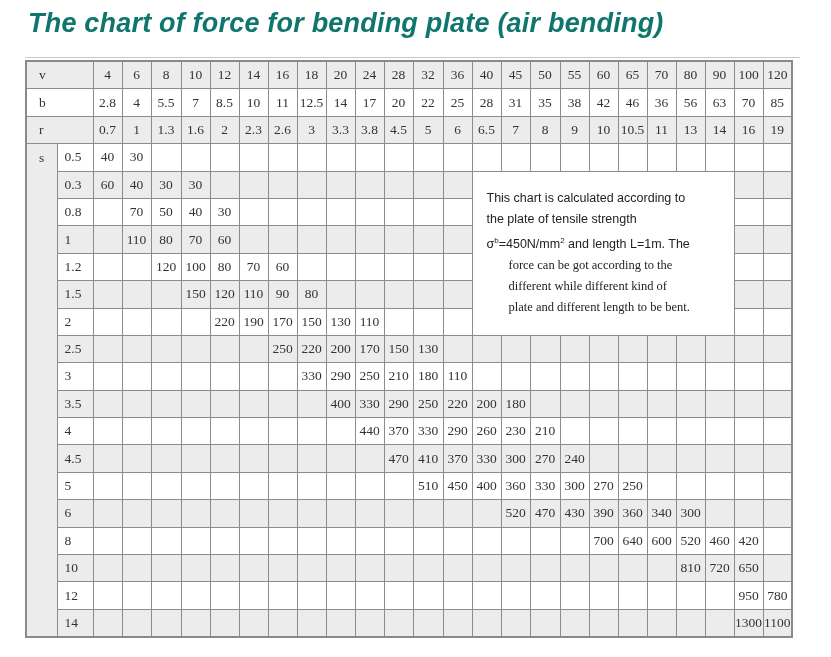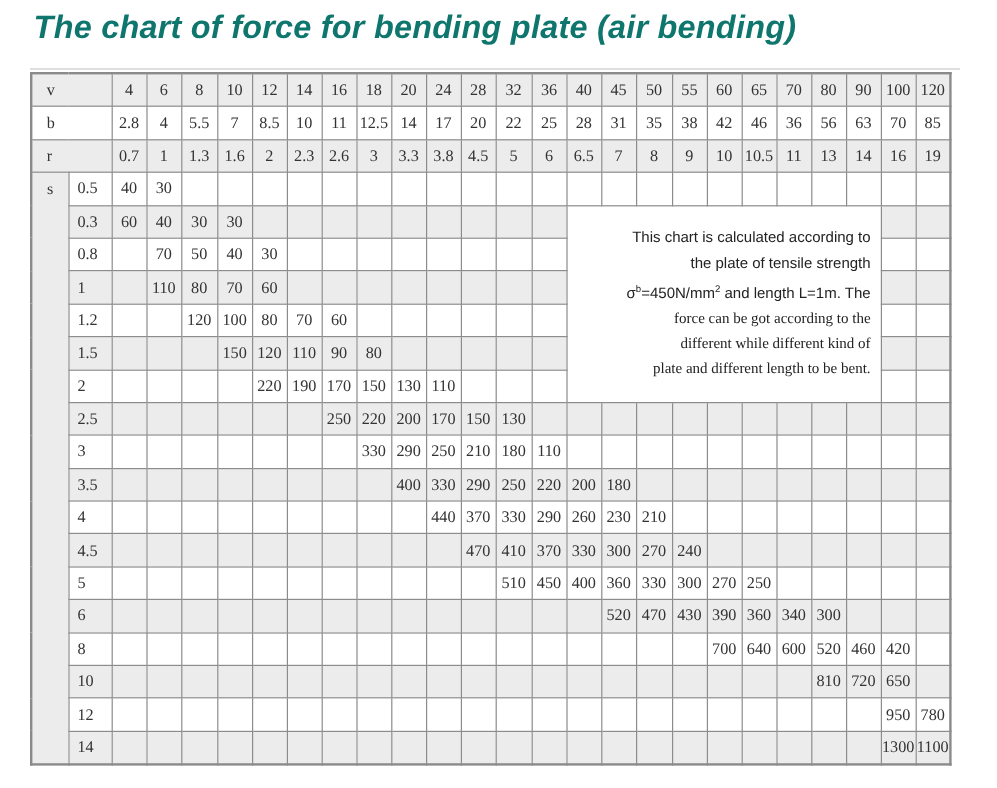--- a/index.html
+++ b/index.html
@@ -18,21 +18,21 @@
   table.grid td {
     border:1px solid #8c8c8c; height:26.4px; padding:0;
     text-align:center; font-size:13.5px; color:#333; white-space:nowrap; overflow:hidden;
     font-family:"Liberation Serif", serif;
   }
   table.grid tr.shade td { background:#ececec; }
   table.grid td.lbl { text-align:left; padding-left:12px; }
   table.grid td.scol { background:#ececec !important; vertical-align:top; padding-top:6px; }
   table.grid td.sval { text-align:left; padding-left:7px; }
   table.grid td.note {
-    background:#ffffff !important; vertical-align:middle; text-align:right;
+    background:#ffffff !important; vertical-align:middle; text-align:left;
     font-family:"Liberation Sans", sans-serif; font-size:12.5px; color:#222;
     line-height:21px; padding:0 8px 0 14px; white-space:normal;
   }
   .note .ind { padding-left:22px; display:block;font-family:Liberation Serif, serif; }
   .note .l { display:block; white-space:nowrap; }
   sup { font-size:8px; }
 </style>
 </head>
 <body>
 

